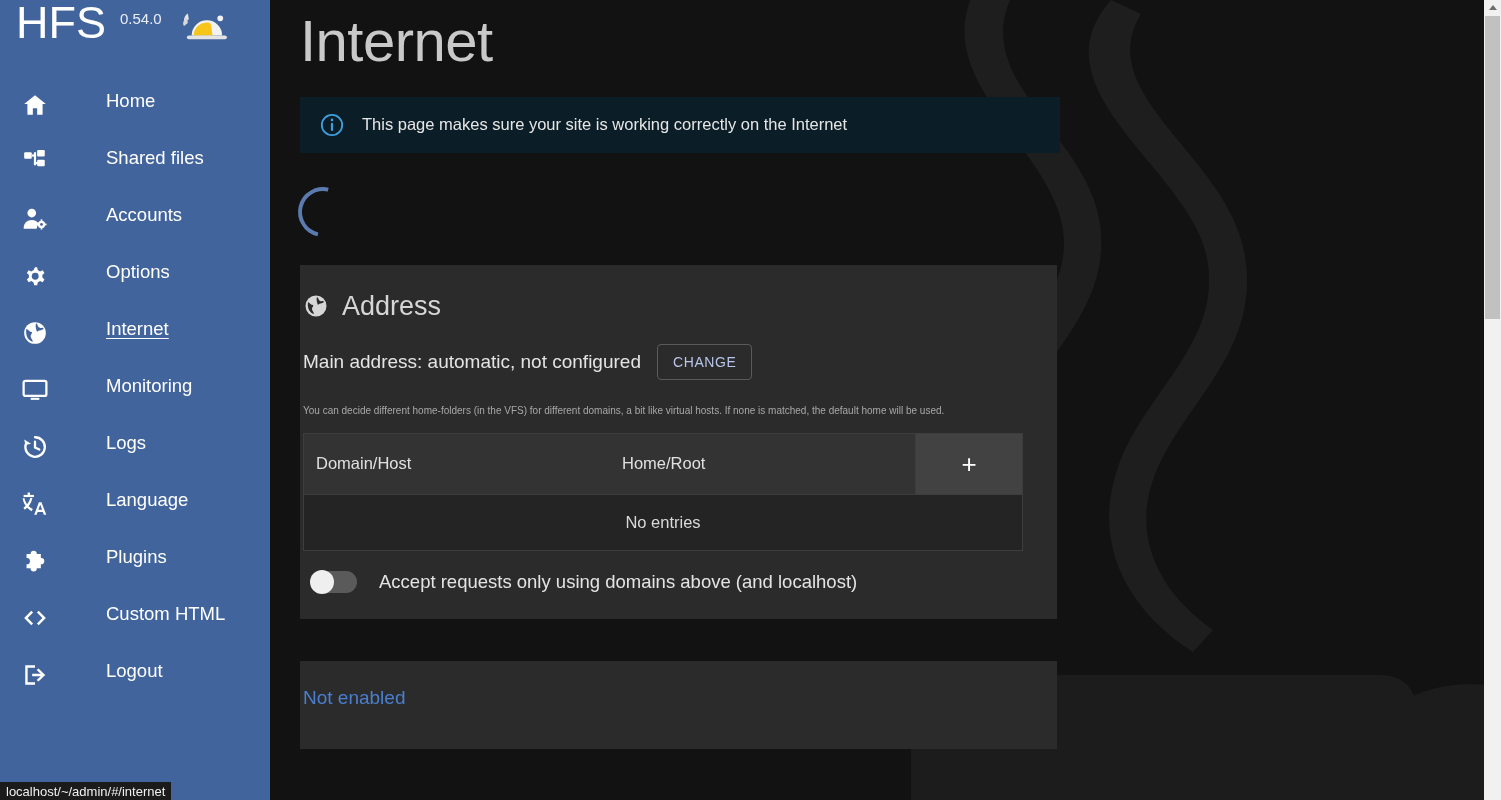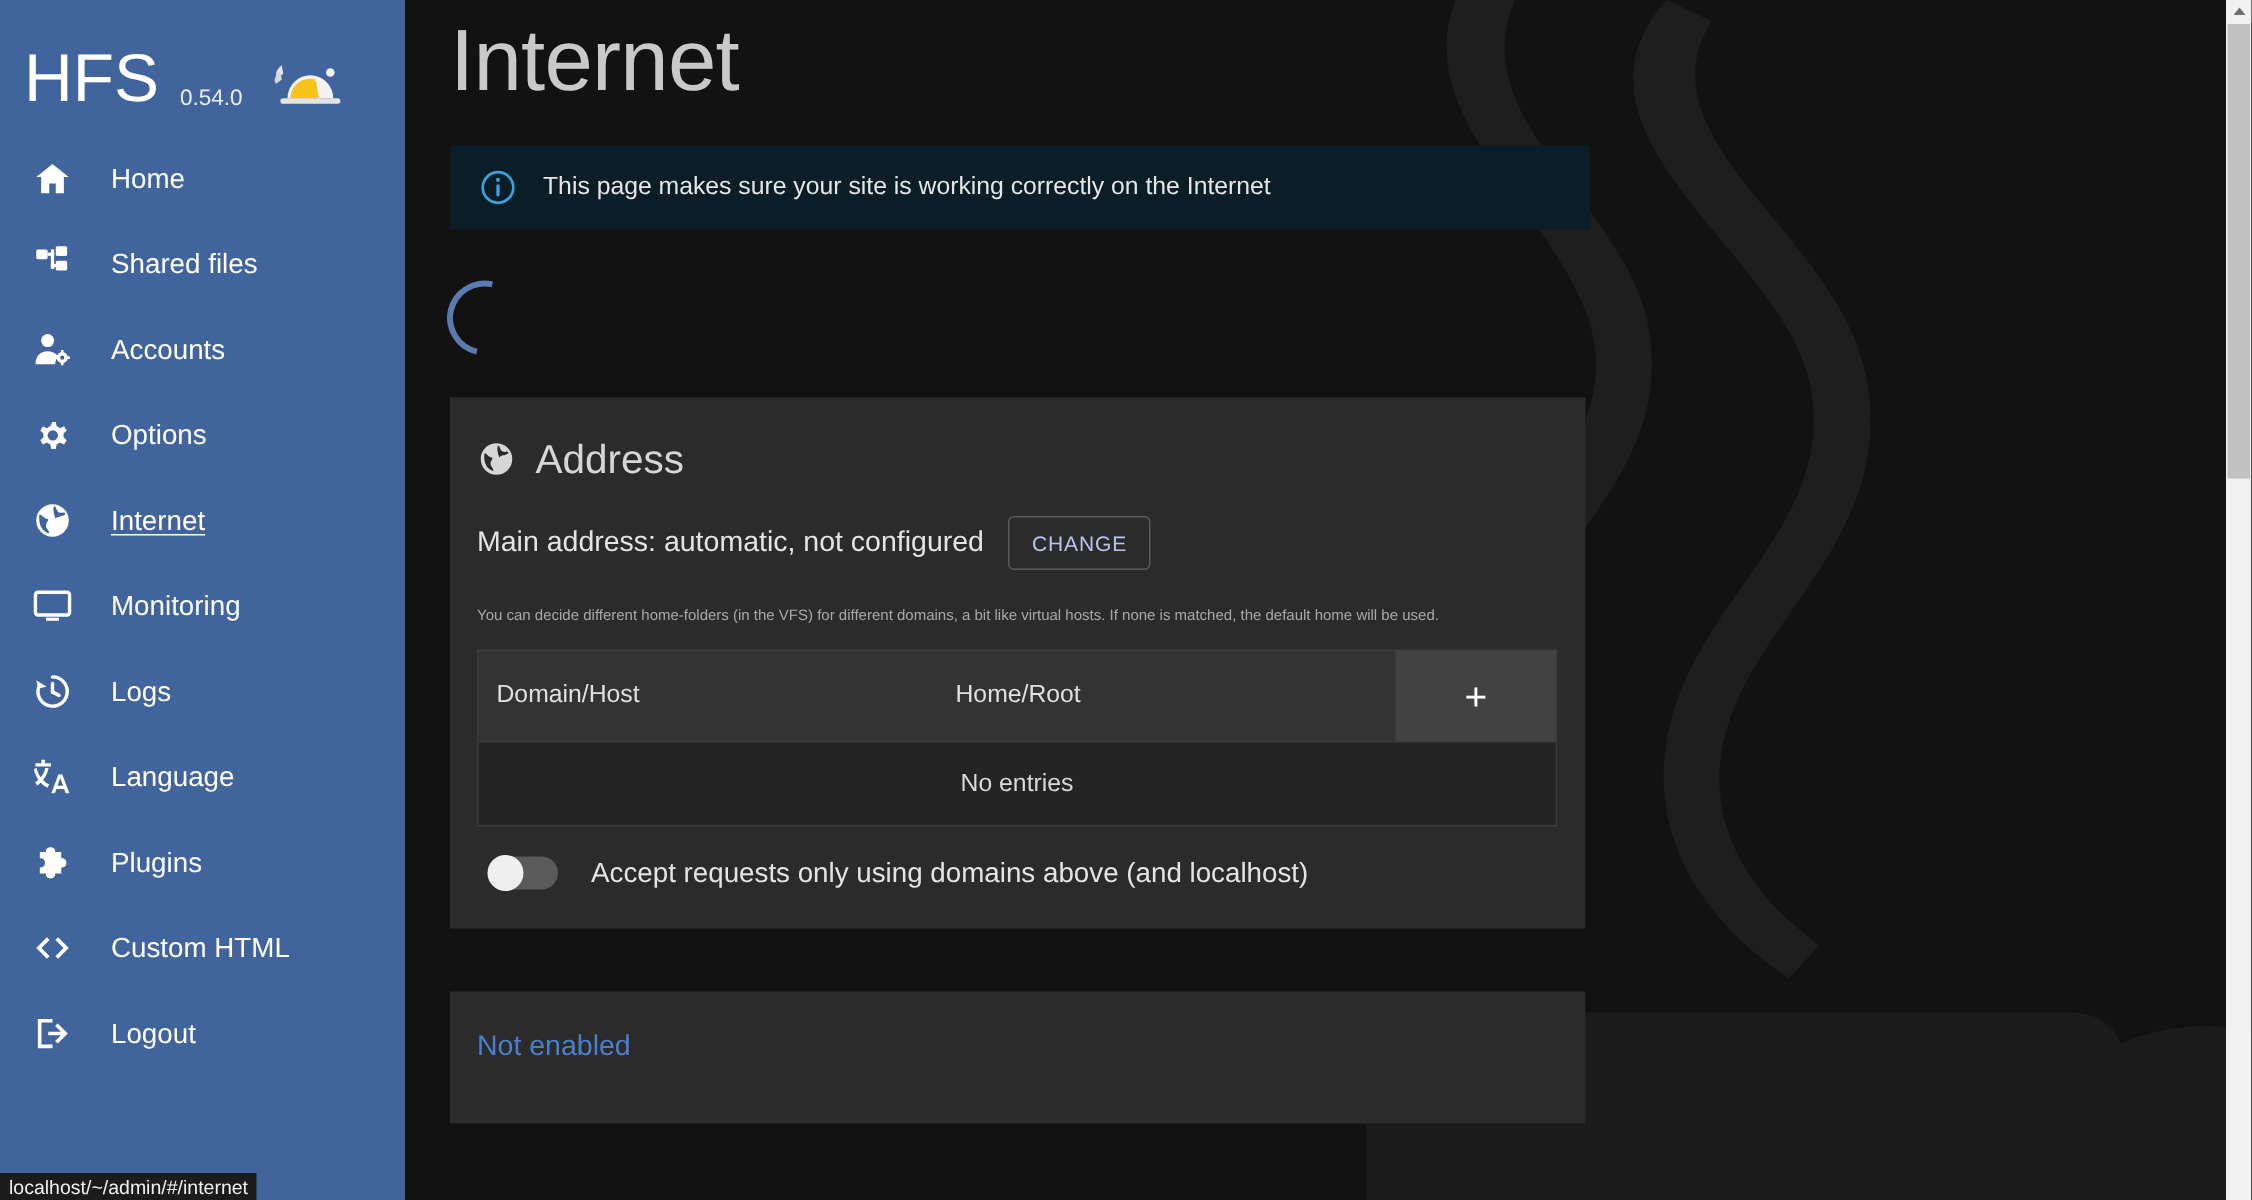--- a/index.html
+++ b/index.html
@@ -22,22 +22,22 @@
     flex: 0 0 270px;
     background: #42649c;
     display: flex;
     flex-direction: column;
     position: relative;
     z-index: 5;
   }
   .brand {
     height: 86px;
     display: flex;
-    align-items: flex-end;
-    padding: 12px 16px;
+    align-items: flex-start;
+    padding: 0 16px;
     position: relative;
   }
   .brand-name {
     font-size: 45px;
     font-weight: 400;
     color: #ffffff;
     letter-spacing: 0px;
     line-height: 1;
   }
   .brand-version {
@@ -49,26 +49,27 @@
   .brand-logo {
     margin-left: 20px;
     margin-top: 4px;
     width: 46px; height: 40px;
     position: relative;
   }
 
   .nav { display: flex; flex-direction: column; padding-top: 4px; }
   .nav-item {
     display: flex;
-    align-items: center;
+    align-items: flex-start;
     height: 57px;
     padding-left: 20px;
     color: #ffffff;
     cursor: pointer;
     text-decoration: none;
+    gap: 32px;
   }
   .nav-icon {
     width: 30px; height: 30px;
     flex: 0 0 30px;
     display: flex;
     align-items: center;
     justify-content: center;
     margin-right: 24px;
   }
   .nav-icon svg { width: 26px; height: 26px; fill: #ffffff; }
@@ -143,21 +144,21 @@
     border: 4px solid #5b7ab0;
     border-top-color: transparent;
     border-right-color: transparent;
     transform: rotate(58deg);
   }
 
   .card {
     margin: 24px 0 0 30px;
     width: 757px;
     background: #2b2b2b;
-    padding: 26px 18px 26px 18px;
+    padding: 26px 18px 26px 3px;
   }
   .card-title {
     display: flex;
     align-items: center;
     font-size: 27px;
     color: #d6d6d6;
     margin-bottom: 22px;
     padding-left: 0px;
   }
   .card-title .ct-icon {

